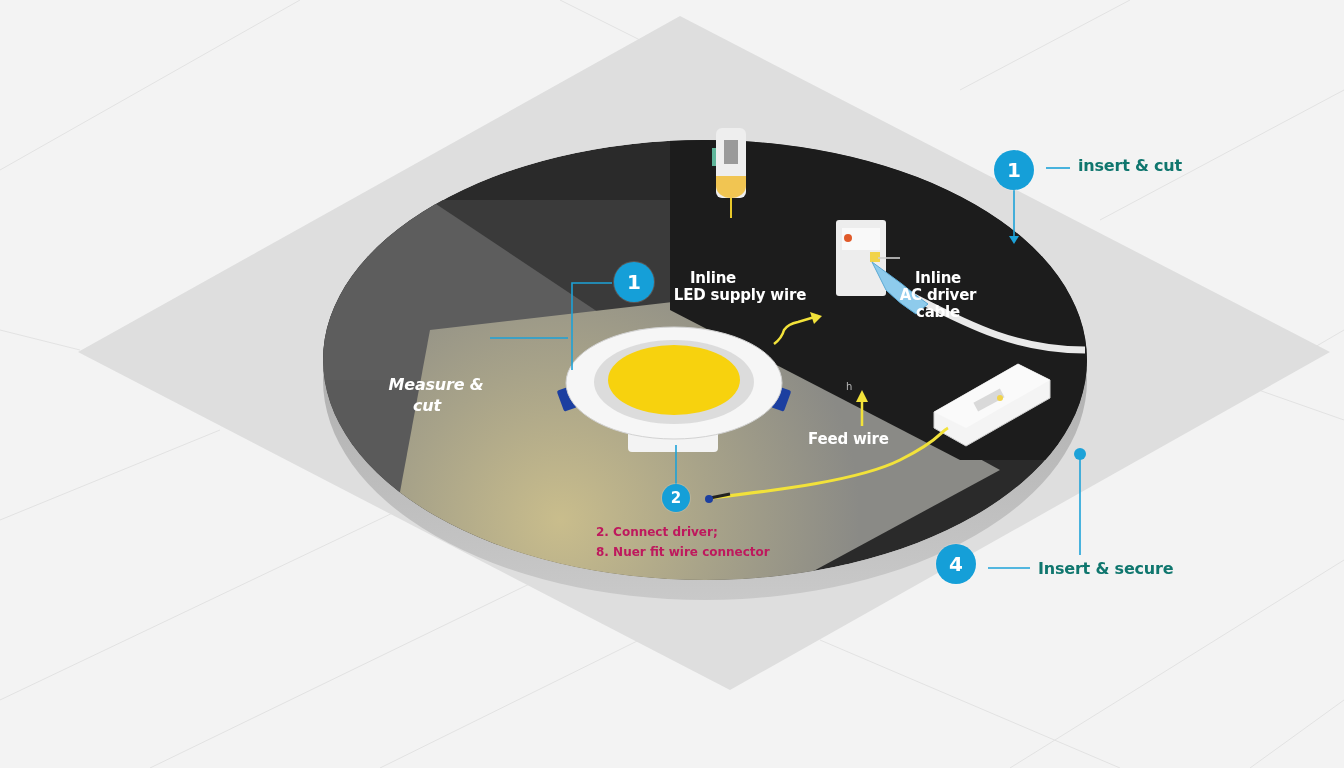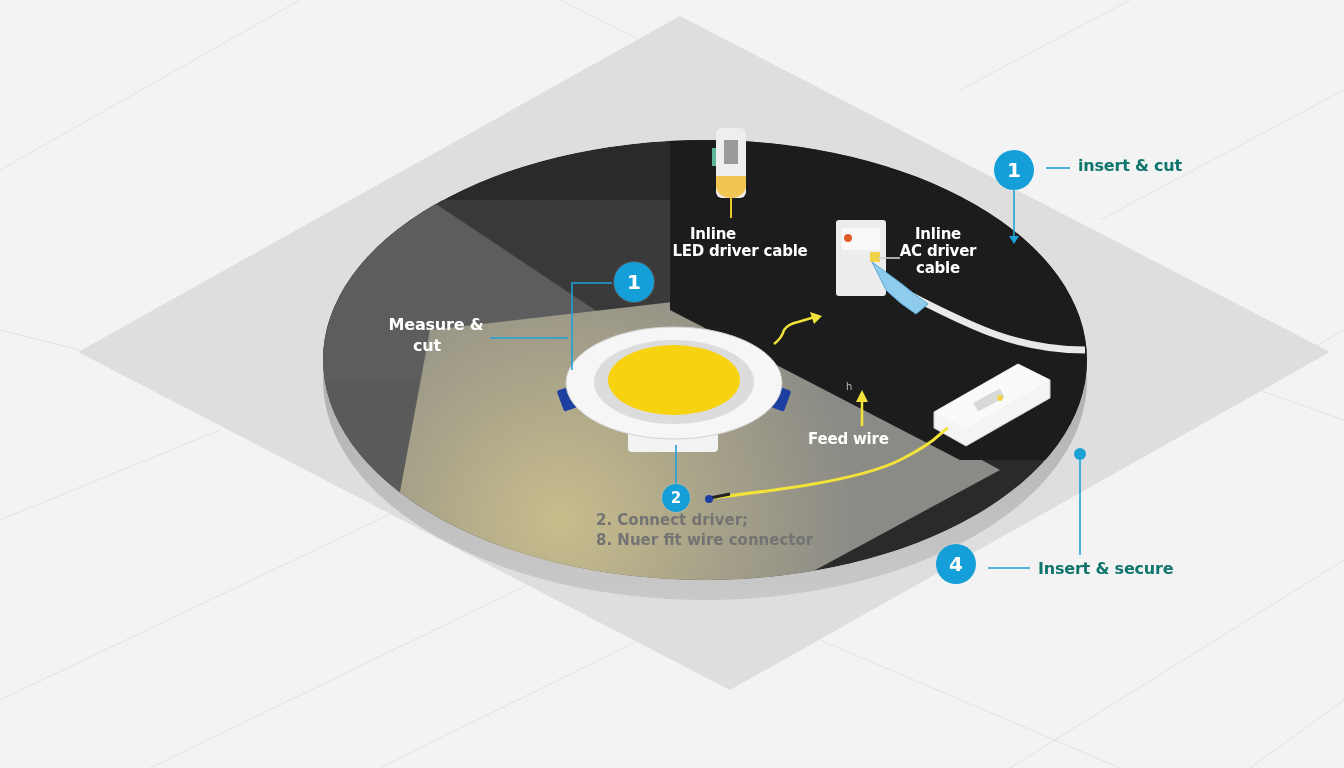--- a/index.html
+++ b/index.html
@@ -8,30 +8,30 @@
     background: #f3f3f3;
     font-family: "DejaVu Sans", sans-serif;
     position: relative;
   }
   .stage { position: absolute; left: 0; top: 0; width: 1344px; height: 768px; }
   svg.scene { position: absolute; left: 0; top: 0; }
   .label {
     position: absolute; color: #ffffff; font-weight: 600; font-size: 15px;
     line-height: 17px; white-space: nowrap; letter-spacing: -0.2px;
   }
-  .label.center { text-align: center; }
+  .label.center { text-align: center; margin-top: 44px; }
   .label.blue { color: #0f766e; font-weight: 600; font-size: 16px; }
   .badge {
     position: absolute; width: 40px; height: 40px; border-radius: 50%;
     background: #159fd8; color: #fff; font-weight: 700; font-size: 20px;
     display: flex; align-items: center; justify-content: center;
     box-shadow: 0 0 0 1px rgba(255,255,255,0.15);
   }
   .badge.small { width: 28px; height: 28px; font-size: 15px; }
-  .list { position: absolute; left: 596px; top: 510px; color: #737373; font-size: 15px; font-weight: 600; line-height: 20px; }
+  .list { position: absolute; left: 596px; top: 522px; color: #be185d; font-size: 12px; font-weight: 600; line-height: 20px; }
   .list div { white-space: nowrap; }
 </style>
 </head>
 <body>
 
 <div class="stage">
   <svg class="scene" width="1344" height="768" viewBox="0 0 1344 768">
     <defs>
       <radialGradient id="glow" cx="560" cy="520" r="300" gradientUnits="userSpaceOnUse">
         <stop offset="0" stop-color="#c9bd8c"></stop>
@@ -138,28 +138,28 @@
   <div class="badge" style="left:994px; top:150px;">1</div>
   <div class="badge" style="left:614px; top:262px;">1</div>
   <div class="badge small" style="left:662px; top:484px;">2</div>
   <div class="badge" style="left:936px; top:544px;">4</div>
 
   <div class="label blue" style="left:1078px; top:157px;">insert &amp; cut</div>
   <div class="label blue" style="left:1038px; top:560px;">Insert &amp; secure</div>
 
   <div class="label center" style="left:670px; top:226px; width:140px;">
     <div style="margin-left:-54px">Inline</div>
-    <div>LED driver cable</div>
+    <div>LED supply wire</div>
   </div>
   <div class="label center" style="left:896px; top:226px; width:84px;">
     <div>Inline</div>
     <div>AC driver</div>
     <div>cable</div>
   </div>
-  <div class="label center" style="left:384px; top:314px; width:104px; font-size:16px; line-height:21px;">
+  <div class="label center" style="left:384px; top:330px; width:104px; font-size:16px; line-height:21px;font-style:italic;">
     <div>Measure &amp;</div>
     <div style="margin-left:-18px">cut</div>
   </div>
   <div class="label" style="left:808px; top:431px;">Feed wire</div>
 
   <div class="list">
     <div>2. Connect driver;</div>
     <div>8. Nuer fit wire connector</div>
   </div>
 </div>

